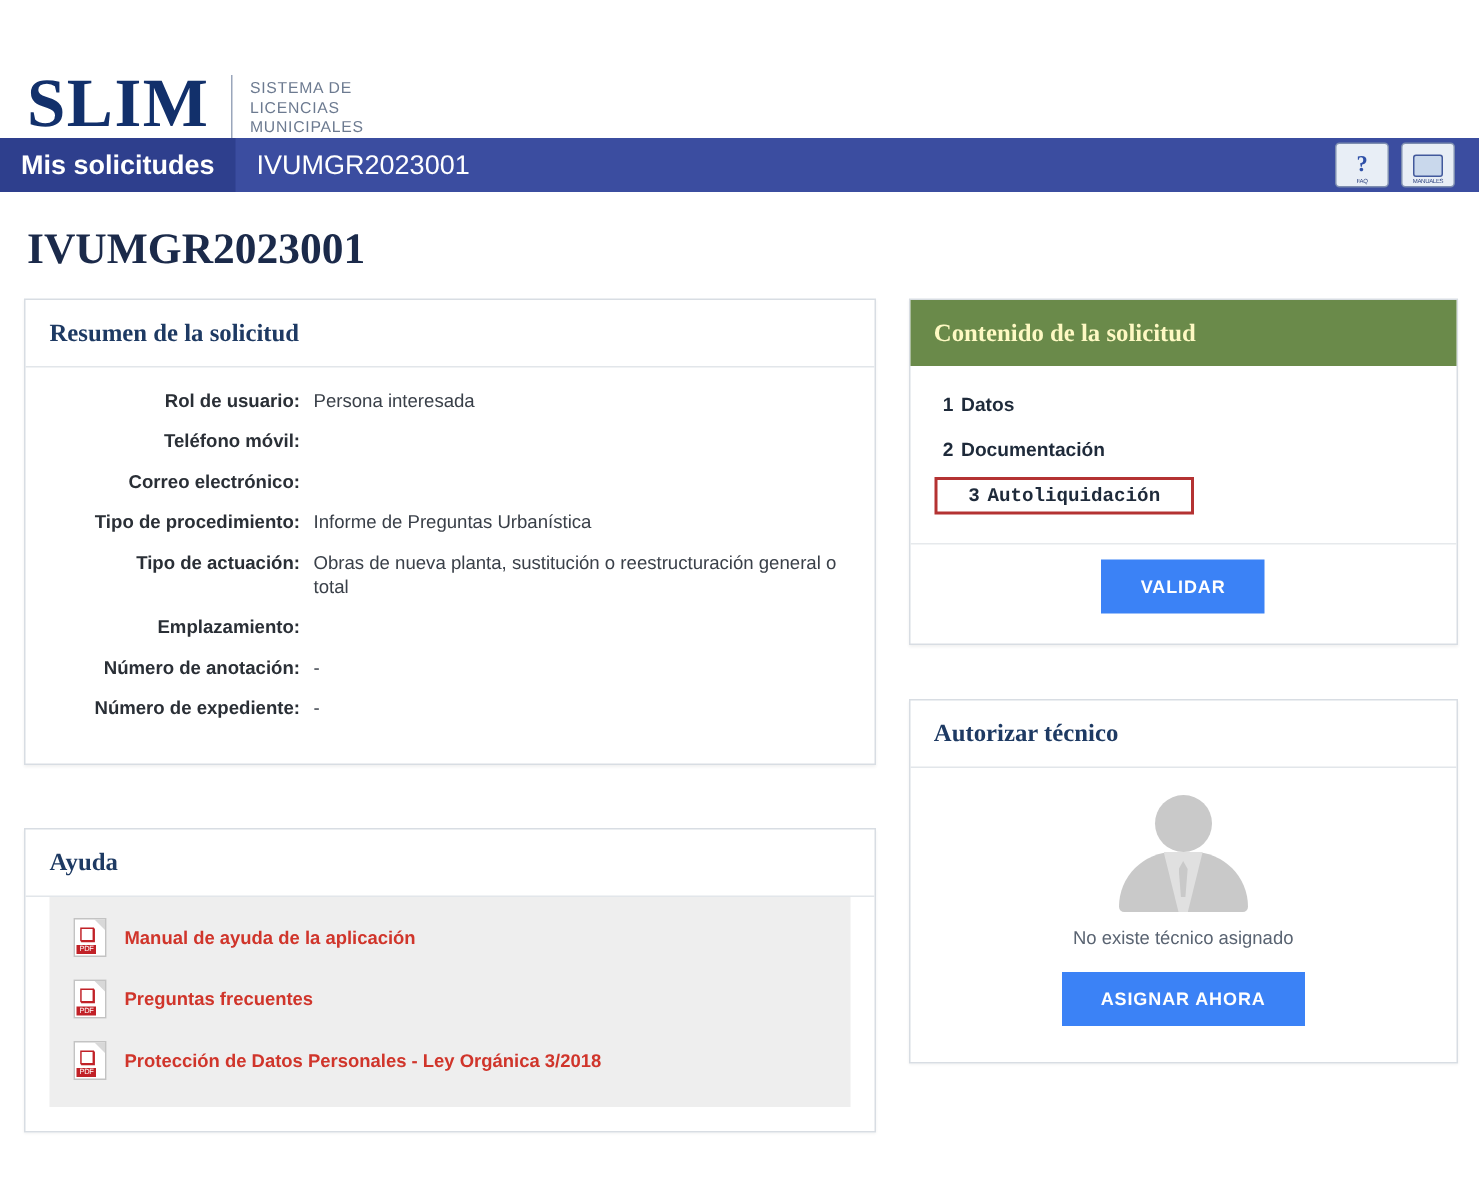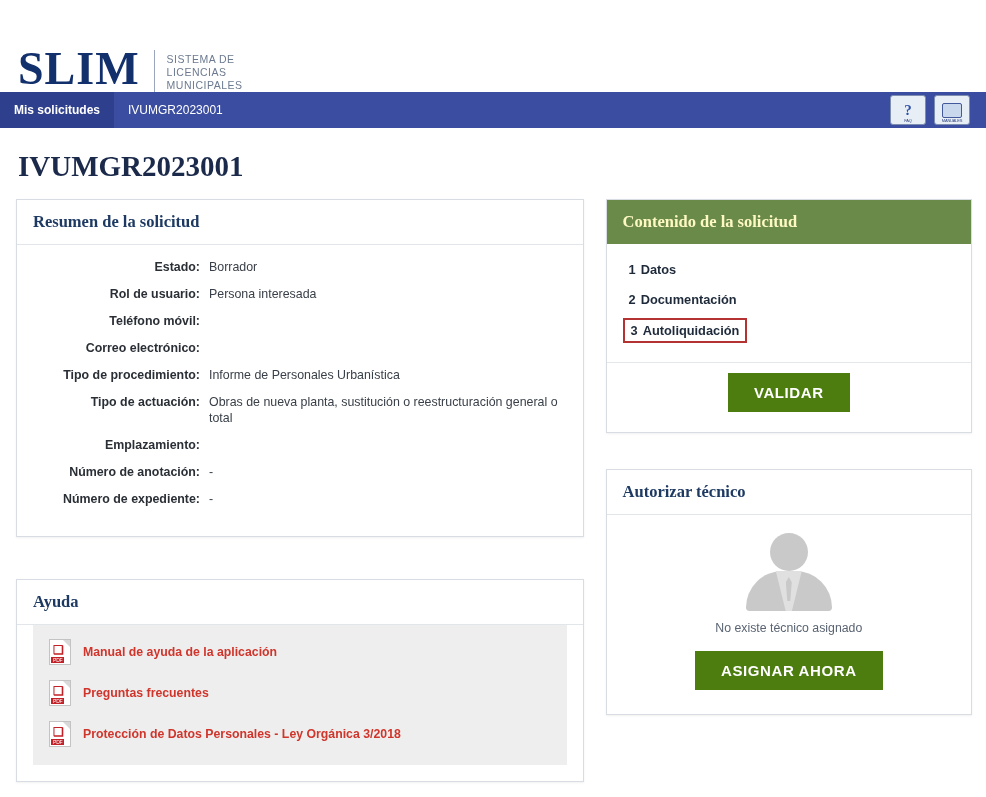--- a/index.html
+++ b/index.html
@@ -49,21 +49,21 @@
   
   .navbar {
     height: 36px;
     background: #3b4da0;
     display: flex;
     align-items: center;
     position: relative;
   }
   .nav-crumb {
     color: #ffffff;
-    font-size: 12px;
+    font-size: 18px;
     padding: 0 14px;
     line-height: 36px;
     height: 36px;
   }
   .nav-crumb.active {
     font-weight: bold;
     background: #2e3f8d;
   }
   .nav-icons {
     position: absolute;
@@ -229,33 +229,34 @@
     font-size: 12.8px;
     color: #1e2a3a;
     font-weight: bold;
     padding: 4px 6px;
     margin-bottom: 7px;
     display: inline-block;
   }
   .step .num { font-weight: bold; margin-right: 5px; }
   .step.highlight {
     border: 2px solid #b43232;
-    padding: 3px 6px;
+    padding: 3px 21px;
+    font-family: Liberation Mono, monospace;
   }
   .btn-area {
     padding: 10px 16px 20px 16px;
     text-align: center;
     border-top: 1px solid #e6e9ec;
     margin-top: 8px;
   }
   .btn {
     display: inline-block;
-    background: #4d7c0f;
+    background: #3b82f6;
     color: #ffffff;
-    font-size: 15px;
+    font-size: 12px;
     font-weight: bold;
     letter-spacing: 0.6px;
     padding: 11px 26px;
     border: none;
     cursor: pointer;
     font-family: "Liberation Sans", sans-serif;
   }
 
   
   .tech-panel { margin-top: 36px; }
@@ -337,38 +338,34 @@
   <div class="content">
 
     <div class="col-left">
 
       <div class="panel">
         <div class="panel-head">
           <h2>Resumen de la solicitud</h2>
         </div>
         <div class="panel-body">
           <div class="row">
-            <div class="lbl">Estado:</div>
-            <div class="val">Borrador</div>
-          </div>
-          <div class="row">
             <div class="lbl">Rol de usuario:</div>
             <div class="val">Persona interesada</div>
           </div>
           <div class="row">
             <div class="lbl">Teléfono móvil:</div>
             <div class="val"></div>
           </div>
           <div class="row">
             <div class="lbl">Correo electrónico:</div>
             <div class="val"></div>
           </div>
           <div class="row">
             <div class="lbl">Tipo de procedimiento:</div>
-            <div class="val">Informe de Personales Urbanística</div>
+            <div class="val">Informe de Preguntas Urbanística</div>
           </div>
           <div class="row">
             <div class="lbl">Tipo de actuación:</div>
             <div class="val">Obras de nueva planta, sustitución o reestructuración general o total</div>
           </div>
           <div class="row">
             <div class="lbl">Emplazamiento:</div>
             <div class="val"></div>
           </div>
           <div class="row">

